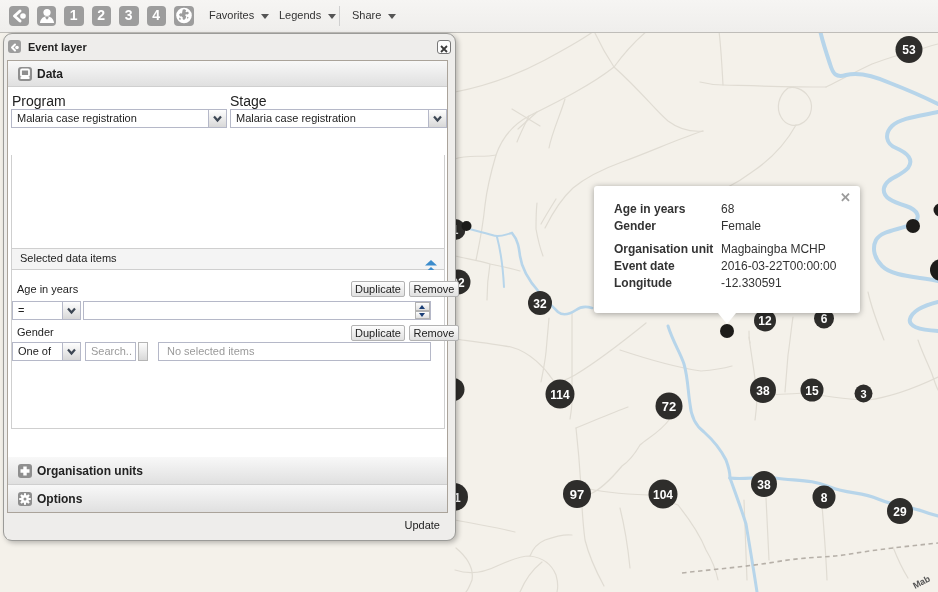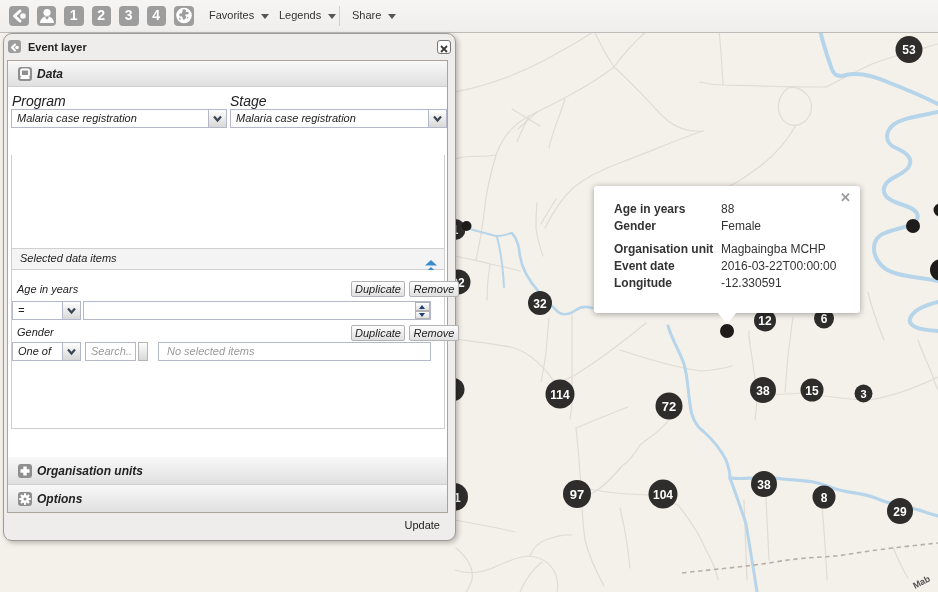--- a/index.html
+++ b/index.html
@@ -10,21 +10,21 @@
 .tbtn{position:absolute;top:6px;width:19.5px;height:20px;background:#9d9d9d;border-radius:4px;}
 .tbtn span{position:absolute;left:0;top:1px;width:100%;text-align:center;color:#fff;font-size:14px;font-weight:bold;}
 .menu{position:absolute;top:9px;font-size:11px;color:#333;}
 .caret{display:inline-block;width:0;height:0;border-left:4px solid transparent;border-right:4px solid transparent;border-top:5px solid #555;margin-left:7px;vertical-align:middle;}
 #tsep{position:absolute;left:339px;top:6px;width:1px;height:20px;background:#d0d0d0;}
 
 #panel{position:absolute;left:3px;top:33px;width:451px;height:506px;background:#eeedeb;border:1px solid #9b9b98;border-radius:9px;box-shadow:2px 2px 5px rgba(0,0,0,0.25);z-index:10;}
 #panel .ttl{position:absolute;left:24px;top:7px;font-size:11px;font-weight:bold;color:#222;}
 #collapsebtn{position:absolute;left:4px;top:6px;width:13px;height:13px;background:#9d9d9d;border-radius:3px;}
 #closebtn{position:absolute;left:433px;top:6px;width:12px;height:12px;background:#fdfdfd;border:1px solid #777;border-radius:3px;}
-#acc{position:absolute;left:3px;top:26px;width:439px;height:451px;border:1px solid #aaa39a;background:#fff;font-style:italic;}
+#acc{position:absolute;left:3px;top:26px;width:439px;height:451px;border:1px solid #aaa39a;background:#fff;}
 .acchdr{position:absolute;left:0;width:439px;background:linear-gradient(#f8f8f8,#e0e0e0);border-bottom:1px solid #cfcfcf;}
 .acchdr .ic{position:absolute;left:9.5px;top:50%;margin-top:-7px;width:14px;height:14px;background:#8f8f8f;border-radius:3px;}
 .acchdr .ic svg{display:block;}
 .acchdr .t{position:absolute;left:29px;top:0;bottom:0;display:flex;align-items:center;font-size:12px;font-weight:bold;color:#222;}
 .lbl{position:absolute;font-size:14px;color:#222;}
 .combo{position:absolute;height:17px;background:#fff;border:1px solid #b5b8c8;}
 .combo .tx{position:absolute;left:5px;top:2px;font-size:11px;color:#222;white-space:nowrap;}
 .trig{position:absolute;right:0;top:0;width:17px;height:17px;background:linear-gradient(#fefefe,#d8d8d8);border-left:1px solid #b5b8c8;}
 .gridbar{position:absolute;background:#f4f4f4;border:1px solid #cfcfcf;height:20px;}
 .gridbar .t{position:absolute;left:8px;top:3px;font-size:11px;color:#222;}
@@ -201,21 +201,21 @@
 <div class="menu" style="left:352px">Share<span class="caret"></span></div>
 </div>
 
 <div id="popup">
 <div class="tip"></div>
 <div class="x">✕</div>
 <table>
 <tbody>
         <tr>
           <td class="l">Age in years</td>
-          <td>88</td>
+          <td>68</td>
         </tr>
 <tr>
           <td class="l" style="padding-bottom:9px">Gender</td>
           <td>Female</td>
         </tr>
 <tr>
           <td class="l">Organisation unit</td>
           <td>Magbaingba MCHP</td>
         </tr>
 <tr>

